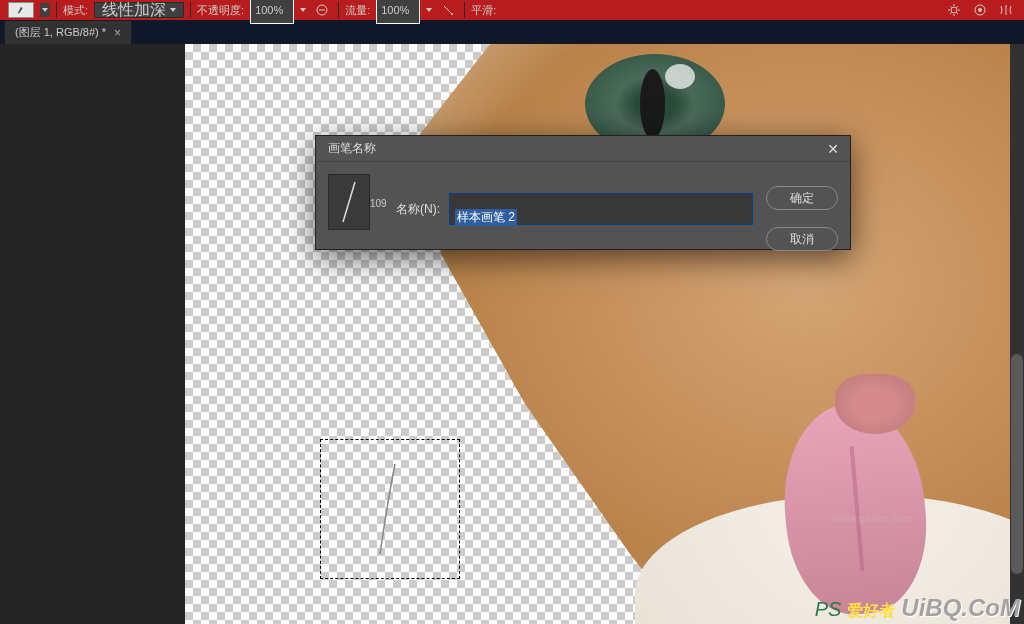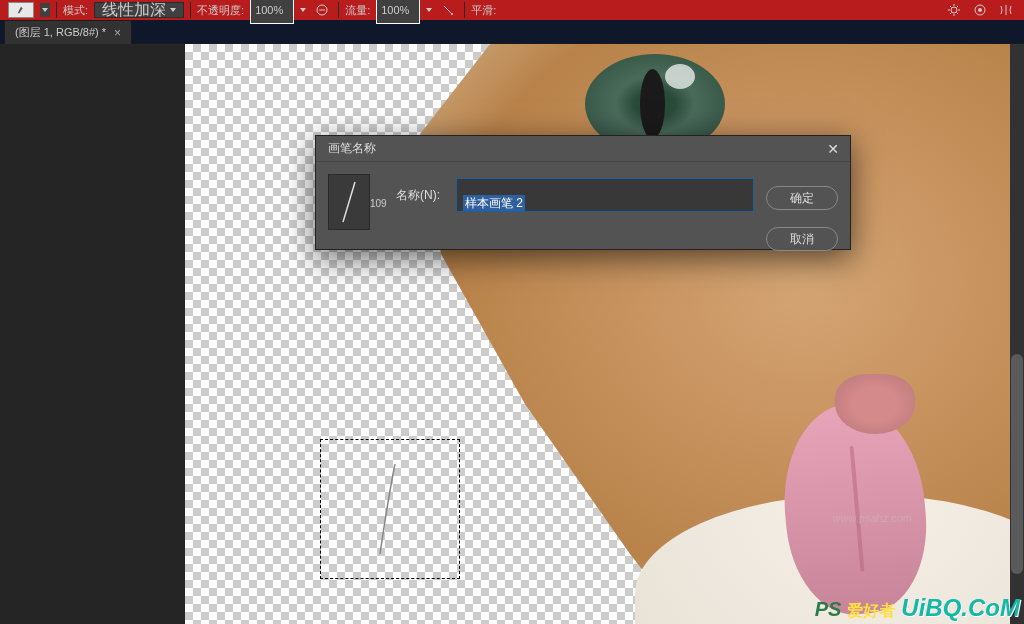--- a/index.html
+++ b/index.html
@@ -43,34 +43,34 @@
 .selection-marquee { position: absolute; left: 320px; top: 395px; width: 140px; height: 140px; border: 1.5px dashed #000; background: transparent; }
 .stroke-path { position: absolute; left: 370px; top: 415px; width: 40px; height: 100px; }
 
 .dialog-overlay { position: absolute; left: 315px; top: 135px; width: 536px; height: 115px; background: #535353; border: 1px solid #222; box-shadow: 0 8px 30px rgba(0,0,0,0.6); }
 .dialog-title { height: 26px; background: #535353; display: flex; align-items: center; justify-content: space-between; padding: 0 8px 0 12px; color: #ddd; font-size: 12px; border-bottom: 1px solid #454545; }
 .dialog-close { width: 18px; height: 18px; display: flex; align-items: center; justify-content: center; color: #ddd; font-size: 14px; }
 .dialog-body { padding: 12px; display: flex; gap: 12px; align-items: flex-start; }
 .brush-preview { width: 56px; display: flex; flex-direction: row; align-items: center; }
 .brush-thumb { width: 56px; height: 56px; background: #3a3a3a; border: 1px solid #2a2a2a; display: flex; align-items: center; justify-content: center; position: relative; }
 .brush-size { color: #ccc; font-size: 10px; margin-top: 2px; }
-.name-section { display: flex; align-items: center; gap: 16px; flex: 1; margin-top: 4px; }
+.name-section { display: flex; align-items: center; gap: 8px; flex: 1; margin-top: 18px; }
 .name-label { color: #ddd; font-size: 12px; }
 .name-input { flex: 1; height: 22px; background: #383838; border: 1px solid #1f5f9f; color: #fff; font-size: 12px; padding: 16px 6px; }
 .name-input-sel { background: #2f5f9f; padding: 1px 2px; }
 .dialog-buttons { display: flex; flex-direction: column; gap: 17px; margin-top: 12px; }
 .dlg-btn { width: 72px; height: 24px; background: #535353; border: 1px solid #888; border-radius: 12px; color: #ddd; font-size: 12px; display: flex; align-items: center; justify-content: center; }
 
 .right-scroll { position: absolute; right: 0; top: 44px; width: 14px; height: 580px; background: #323232; }
 .scroll-thumb { position: absolute; right: 1px; top: 310px; width: 12px; height: 220px; background: #5a5a5a; border-radius: 6px; }
 
 .watermark { position: absolute; right: 4px; bottom: 2px; display: flex; align-items: baseline; gap: 6px; }
-.wm-ps { font-size: 20px; font-weight: bold; color: #2a7a4a; font-style: italic; }
+.wm-ps { font-size: 20px; font-weight: normal; color: #2a7a4a; font-style: italic; }
 .wm-cn { font-size: 16px; color: #fde047; font-weight: bold; }
-.wm-url { font-size: 24px; font-weight: bold; font-style: italic; color: #14b8a6; text-shadow: 1px 1px 0 #fff; }
+.wm-url { font-size: 24px; font-weight: bold; font-style: italic; color: #a3a3a3; text-shadow: 1px 1px 0 #fff; }
 .wm-small { position: absolute; right: 112px; bottom: 100px; font-size: 11px; color: rgba(200,200,200,0.4); }
 </style>
 </head>
 <body>
 
 <div class="options-bar">
   <div class="tool-preset">
     <svg viewBox="0 0 12 12">
         <path d="M2 10 L6 2 L8 4 L4 10 Z" fill="#555"></path>
       </svg>

